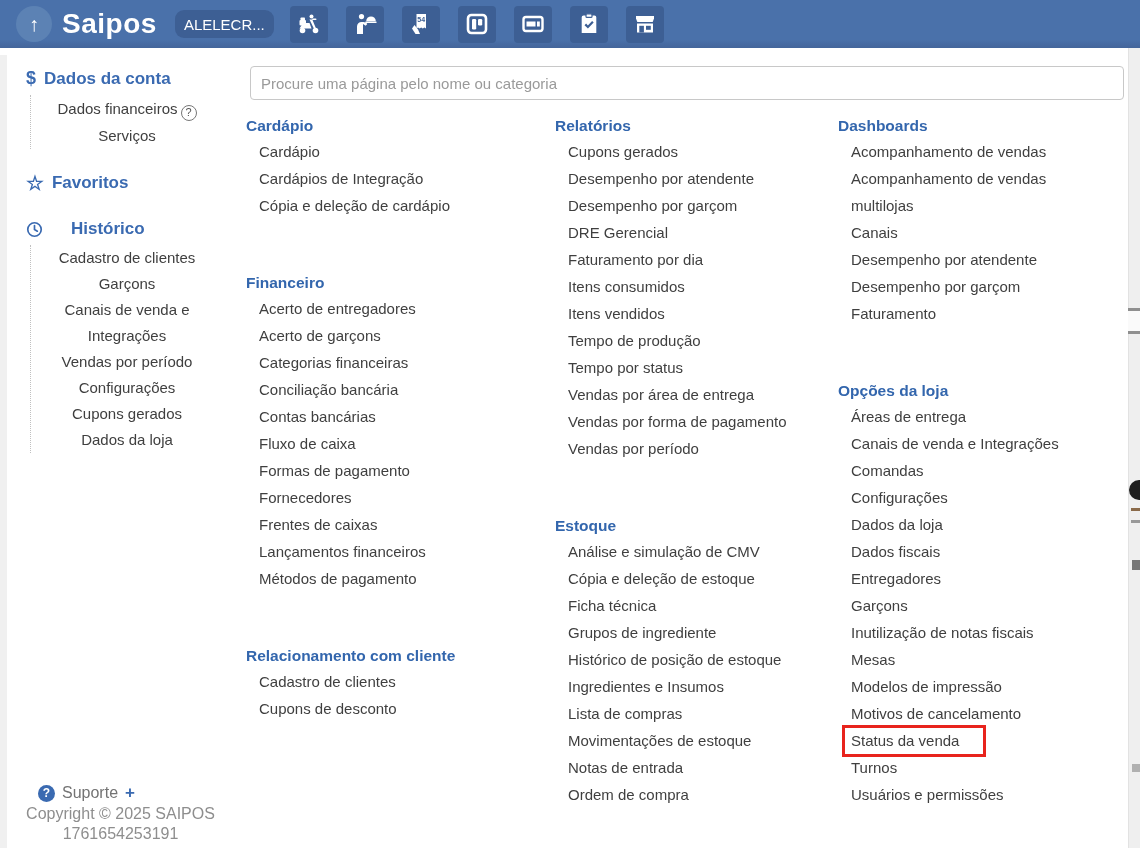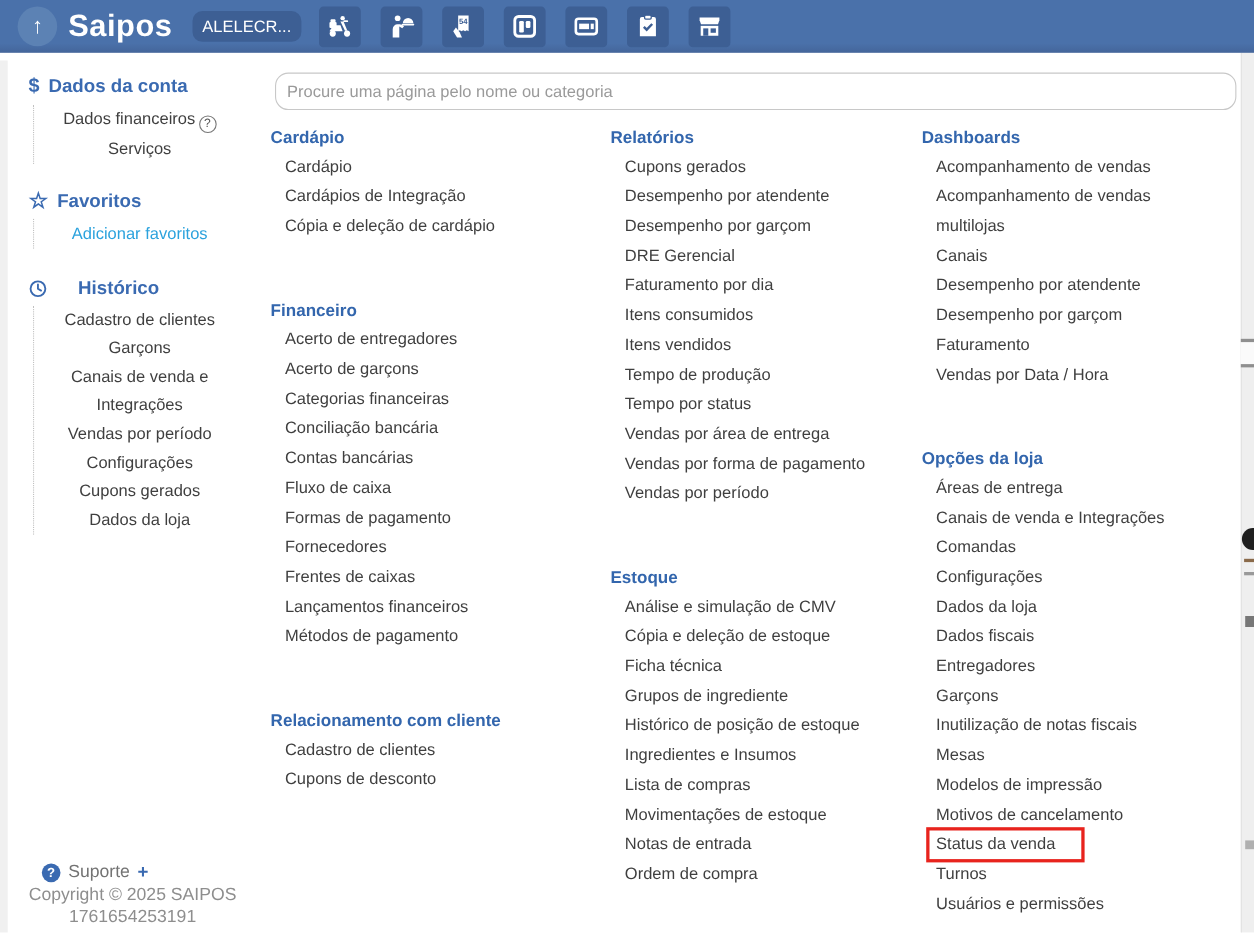--- a/index.html
+++ b/index.html
@@ -60,21 +60,21 @@
   .support-row { display:flex; align-items:center; gap:7px; margin-left:20px; }
   .support-ic { width:17px; height:17px; border-radius:50%; background:#3a6ab1; color:#fff;
                 font-size:12px; font-weight:bold; display:flex; align-items:center; justify-content:center; }
   .support-label { color:#737373; font-size:16px; cursor:pointer; }
   .support-plus { color:#3a6ab1; font-size:17px; font-weight:bold; cursor:pointer; }
   .copyright, .session-id { text-align:center; color:#8e8e8e; font-size:16px; line-height:18px; margin-top:2px; }
 
   
   .main { position:absolute; left:240px; top:48px; right:0; bottom:0; }
   .search-input { position:absolute; left:10px; top:18px; width:874px; height:34px;
-                  border:1px solid #c8c8c8; border-radius:12px; padding:0 10px;
+                  border:1px solid #c8c8c8; border-radius:4px; padding:0 10px;
                   font-size:15px; font-family:inherit; color:#333; }
   .search-input::placeholder { color:#9a9a9a; }
 
   .menu-col { position:absolute; top:66px; }
   .col-0 { left:6px;   width:300px; }
   .col-1 { left:315px; width:300px; }
   .col-2 { left:598px; width:250px; }
   .section + .section { margin-top:52px; }
   .cat { font-size:15.5px; font-weight:bold; color:#3366ad; line-height:24px; }
   .items { list-style:none; padding-left:13px; margin:0; }
@@ -177,25 +177,20 @@
       </li>
       <li>
         <span>Serviços</span>
       </li>
     </ul>
 
     <div class="side-header sh-fav">
       <span class="star-ic">☆</span>
       <span>Favoritos</span>
     </div>
-    <ul class="side-sub">
-      <li>
-        <span class="fav-link">Adicionar favoritos</span>
-      </li>
-    </ul>
 
     <div class="side-header sh-hist">
       <span class="clock-ic">
         <svg viewBox="0 0 24 24" fill="none" stroke="#3a6ab1" stroke-width="2.4">
             <circle cx="12" cy="12" r="9.5"></circle>
             <path d="M12 6.5V12l4 2.4" stroke-linecap="round"></path>
           </svg>
       </span>
       <span>Histórico</span>
     </div>
@@ -299,21 +294,20 @@
 
     <div class="section">
           <h3 class="cat">Dashboards</h3>
           <ul class="items">
             <li>Acompanhamento de vendas</li>
             <li>Acompanhamento de vendas multilojas</li>
             <li>Canais</li>
             <li>Desempenho por atendente</li>
             <li>Desempenho por garçom</li>
             <li>Faturamento</li>
-            <li>Vendas por Data / Hora</li>
           </ul>
         </div>
         <div class="section">
           <h3 class="cat">Opções da loja</h3>
           <ul class="items">
             <li>Áreas de entrega</li>
             <li>Canais de venda e Integrações</li>
             <li>Comandas</li>
             <li>Configurações</li>
             <li>Dados da loja</li>

